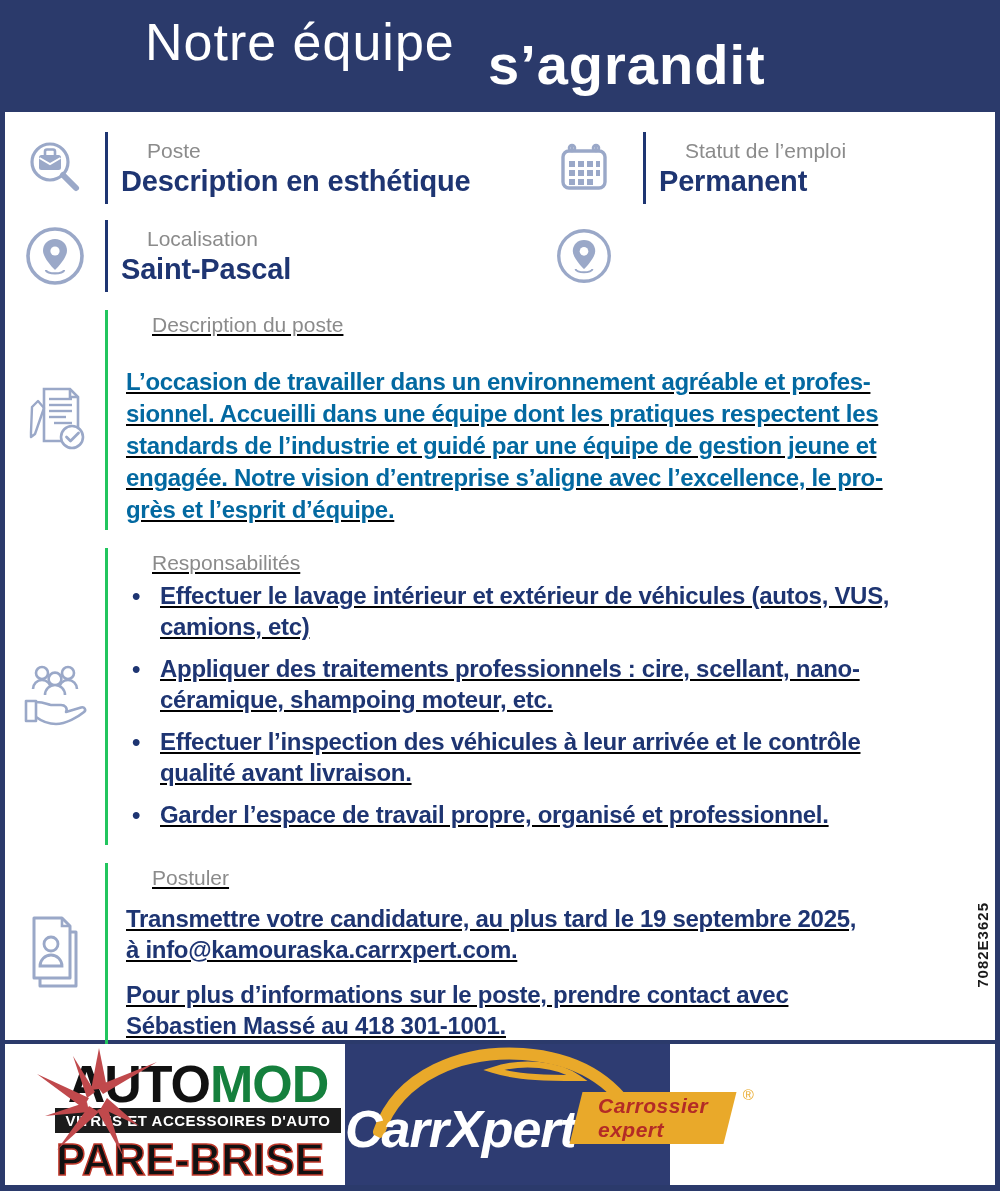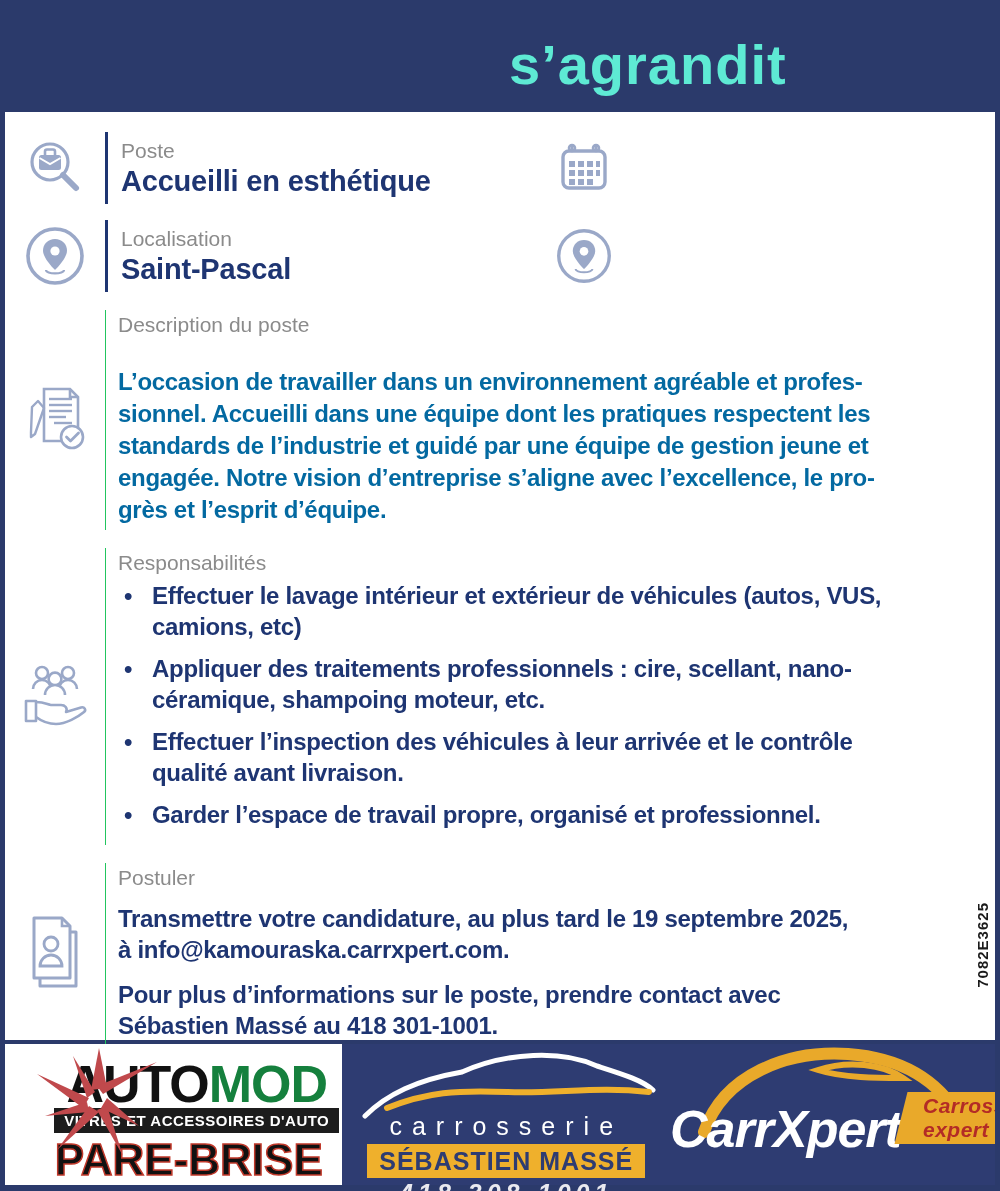--- a/index.html
+++ b/index.html
@@ -4,38 +4,38 @@
 <style>
   * { margin:0; padding:0; box-sizing:border-box; }
   body { background:#ffffff; font-family:"Liberation Sans", sans-serif; }
   .poster { position:relative; width:1000px; height:1191px; background:#ffffff;
             border-left:5px solid #2b3a6b; border-right:5px solid #2b3a6b; overflow:hidden; }
 
   
   .header { position:relative; height:112px; background:#2b3a6b; }
   .header .t-white { position:absolute; left:140px; top:12px; color:#ffffff;
                      font-size:52px; font-weight:400; letter-spacing:1px; }
-  .header .t-gray  { position:absolute; left:483px; top:32px; color:#5eead4;
-                     font-size:56px; font-weight:700; letter-spacing:1px;margin-left:21px; }
+  .header .t-gray  { position:absolute; left:483px; top:32px; color:#ffffff;
+                     font-size:56px; font-weight:700; letter-spacing:1px; }
 
   
   .main { position:relative; height:928px; background:#ffffff; padding-top:20px; }
 
   .info-grid { display:grid; grid-template-columns:520px 455px; row-gap:16px; }
   .info-cell { display:flex; align-items:stretch; min-height:72px; }
   .info-cell .gutter { width:100px; display:flex; align-items:center; justify-content:center; flex:none; }
   .info-cell.right .gutter { width:118px; }
   .vbar { border-left:3px solid #1e3572; padding-left:13px; display:flex;
           flex-direction:column; justify-content:center; }
-  .lbl { color:#8b8b8b; font-size:21px; font-weight:400; line-height:26px; }
+  .lbl { color:#8b8b8b; font-size:21px; font-weight:400; line-height:26px;margin-left:26px; }
   .val { color:#1e3572; font-size:29px; font-weight:700; line-height:34px; letter-spacing:-0.2px; }
 
   .section { display:flex; align-items:stretch; margin-top:18px; }
   .section .gutter { width:100px; flex:none; display:flex; align-items:center; justify-content:center; }
-  .section .content { border-left:1px solid #22c55e; padding:2px 20px 4px 12px; flex:1; }
+  .section .content { border-left:3px solid #22c55e; padding:2px 20px 4px 18px; flex:1;text-decoration:underline; }
   .body-text { color:#0369a1; font-size:24px; font-weight:700; line-height:32px;
                letter-spacing:-0.3px; white-space:pre-line;margin-top:28px; }
 
   .bullets { list-style:none; margin-top:4px; }
   .bullets li { position:relative; padding-left:34px; margin-bottom:11px;
                 color:#1e3572; font-size:24px; font-weight:700; line-height:31px;
                 letter-spacing:-0.3px; white-space:pre-line; }
   .bullets li::before { content:"•"; position:absolute; left:6px; top:0;
                         color:#1e3572; font-size:24px; }
 
@@ -87,40 +87,41 @@
                    font-style:italic; letter-spacing:3px; }
 
   .icon-svg { display:block; }
 </style>
 </head>
 <body>
 
 <div class="poster">
 
   <div class="header">
+    <div class="t-white">Notre équipe</div>
     <div class="t-gray">s’agrandit</div>
   </div>
 
   <div class="main">
 
     <div class="info-grid">
 
       <div class="info-cell">
         <div class="gutter">
           <svg class="icon-svg" width="62" height="62" viewBox="0 0 62 62">
             <circle cx="26" cy="25" r="18" fill="none" stroke="#9aa8c8" stroke-width="3.2"></circle>
             <line x1="39" y1="38" x2="52" y2="51" stroke="#9aa8c8" stroke-width="6" stroke-linecap="round"></line>
             <rect x="15" y="18" width="22" height="15" rx="2.5" fill="#9aa8c8"></rect>
             <path d="M21 18 v-3.5 a2 2 0 0 1 2 -2 h6 a2 2 0 0 1 2 2 V18" fill="none" stroke="#9aa8c8" stroke-width="2.6"></path>
             <path d="M15.5 21 L26 27 L36.5 21" fill="none" stroke="#ffffff" stroke-width="2"></path>
           </svg>
         </div>
         <div class="vbar">
           <div class="lbl">Poste</div>
-          <div class="val">Accueilli en esthétique</div>
+          <div class="val">Description en esthétique</div>
         </div>
       </div>
 
       <div class="info-cell right">
         <div class="gutter">
           <svg class="icon-svg" width="58" height="58" viewBox="0 0 58 58">
             <rect x="8" y="12" width="42" height="37" rx="6" fill="none" stroke="#9aa8c8" stroke-width="3.4"></rect>
             <path d="M17 12 v-6 m0 0 a3 3 0 0 1 3 3 a3 3 0 0 1 -6 0 a3 3 0 0 1 3 -3" fill="none" stroke="#9aa8c8" stroke-width="2.6"></path>
             <path d="M41 12 v-6 m0 0 a3 3 0 0 1 3 3 a3 3 0 0 1 -6 0 a3 3 0 0 1 3 -3" fill="none" stroke="#9aa8c8" stroke-width="2.6"></path>
             <g fill="#9aa8c8">
@@ -131,20 +132,24 @@
               <rect x="14" y="31" width="6" height="6"></rect>
                 <rect x="23" y="31" width="6" height="6"></rect>
                 <rect x="32" y="31" width="6" height="6"></rect>
                 <rect x="41" y="31" width="4" height="6"></rect>
               <rect x="14" y="40" width="6" height="6"></rect>
                 <rect x="23" y="40" width="6" height="6"></rect>
                 <rect x="32" y="40" width="6" height="6"></rect>
             </g>
           </svg>
         </div>
+        <div class="vbar">
+          <div class="lbl">Statut de l’emploi</div>
+          <div class="val">Permanent</div>
+        </div>
       </div>
 
       <div class="info-cell">
         <div class="gutter">
           <svg class="icon-svg" width="62" height="62" viewBox="0 0 62 62">
             <circle cx="31" cy="31" r="27" fill="none" stroke="#9aa8c8" stroke-width="3.6"></circle>
             <path d="M31 14 c-7 0 -12 5.2 -12 11.6 c0 8 12 19.4 12 19.4 s12 -11.4 12 -19.4 C43 19.2 38 14 31 14 z" fill="#9aa8c8"></path>
             <circle cx="31" cy="26" r="4.6" fill="#ffffff"></circle>
             <path d="M22 45 a9 3.4 0 0 0 18 0" fill="none" stroke="#9aa8c8" stroke-width="2.2"></path>
           </svg>
@@ -258,29 +263,20 @@
           <polygon points="46,10 68,46 60,52"></polygon>
           <polygon points="18,70 60,56 62,66"></polygon>
           <polygon points="96,110 70,64 80,60"></polygon>
         </g>
       </svg>
       <div class="automod-word"><span>AUTO</span><span class="red">MOD</span></div>
       <div class="automod-bar">VITRES ET ACCESSOIRES D'AUTO</div>
       <div class="automod-pb">PARE-BRISE</div>
     </div>
 
-    <div class="panel-masse">
-      <svg class="masse-swoosh" width="300" height="78" viewBox="0 0 300 78">
-        <path d="M8 70 C30 48 60 34 105 26 C150 6 205 4 240 20 C265 28 285 34 296 44" fill="none" stroke="#ffffff" stroke-width="5" stroke-linecap="round"></path>
-        <path d="M30 62 C70 46 100 44 150 46 C200 48 240 40 292 46" fill="none" stroke="#efb02c" stroke-width="6" stroke-linecap="round"></path>
-      </svg>
-      <div class="masse-carrosserie">carrosserie</div>
-      <div class="masse-bar">SÉBASTIEN MASSÉ</div>
-      <div class="masse-phone">418 308-1001</div>
-    </div>
 
     <div class="panel-carrxpert">
       <svg class="cx-arc" width="270" height="96" viewBox="0 0 270 96">
         <path d="M6 88 C26 30 90 6 150 10 C205 14 240 36 262 74" fill="none" stroke="#e9a92a" stroke-width="12" stroke-linecap="round"></path>
         <path d="M120 26 C150 16 185 20 205 34 C180 34 145 34 120 26 z" fill="#2e3c72" stroke="#e9a92a" stroke-width="6"></path>
       </svg>
       <div class="cx-word">CarrXpert</div>
       <div class="cx-banner">
         <div class="cx-banner-inner">Carrossier expert</div>
         <div class="cx-reg">®</div>

